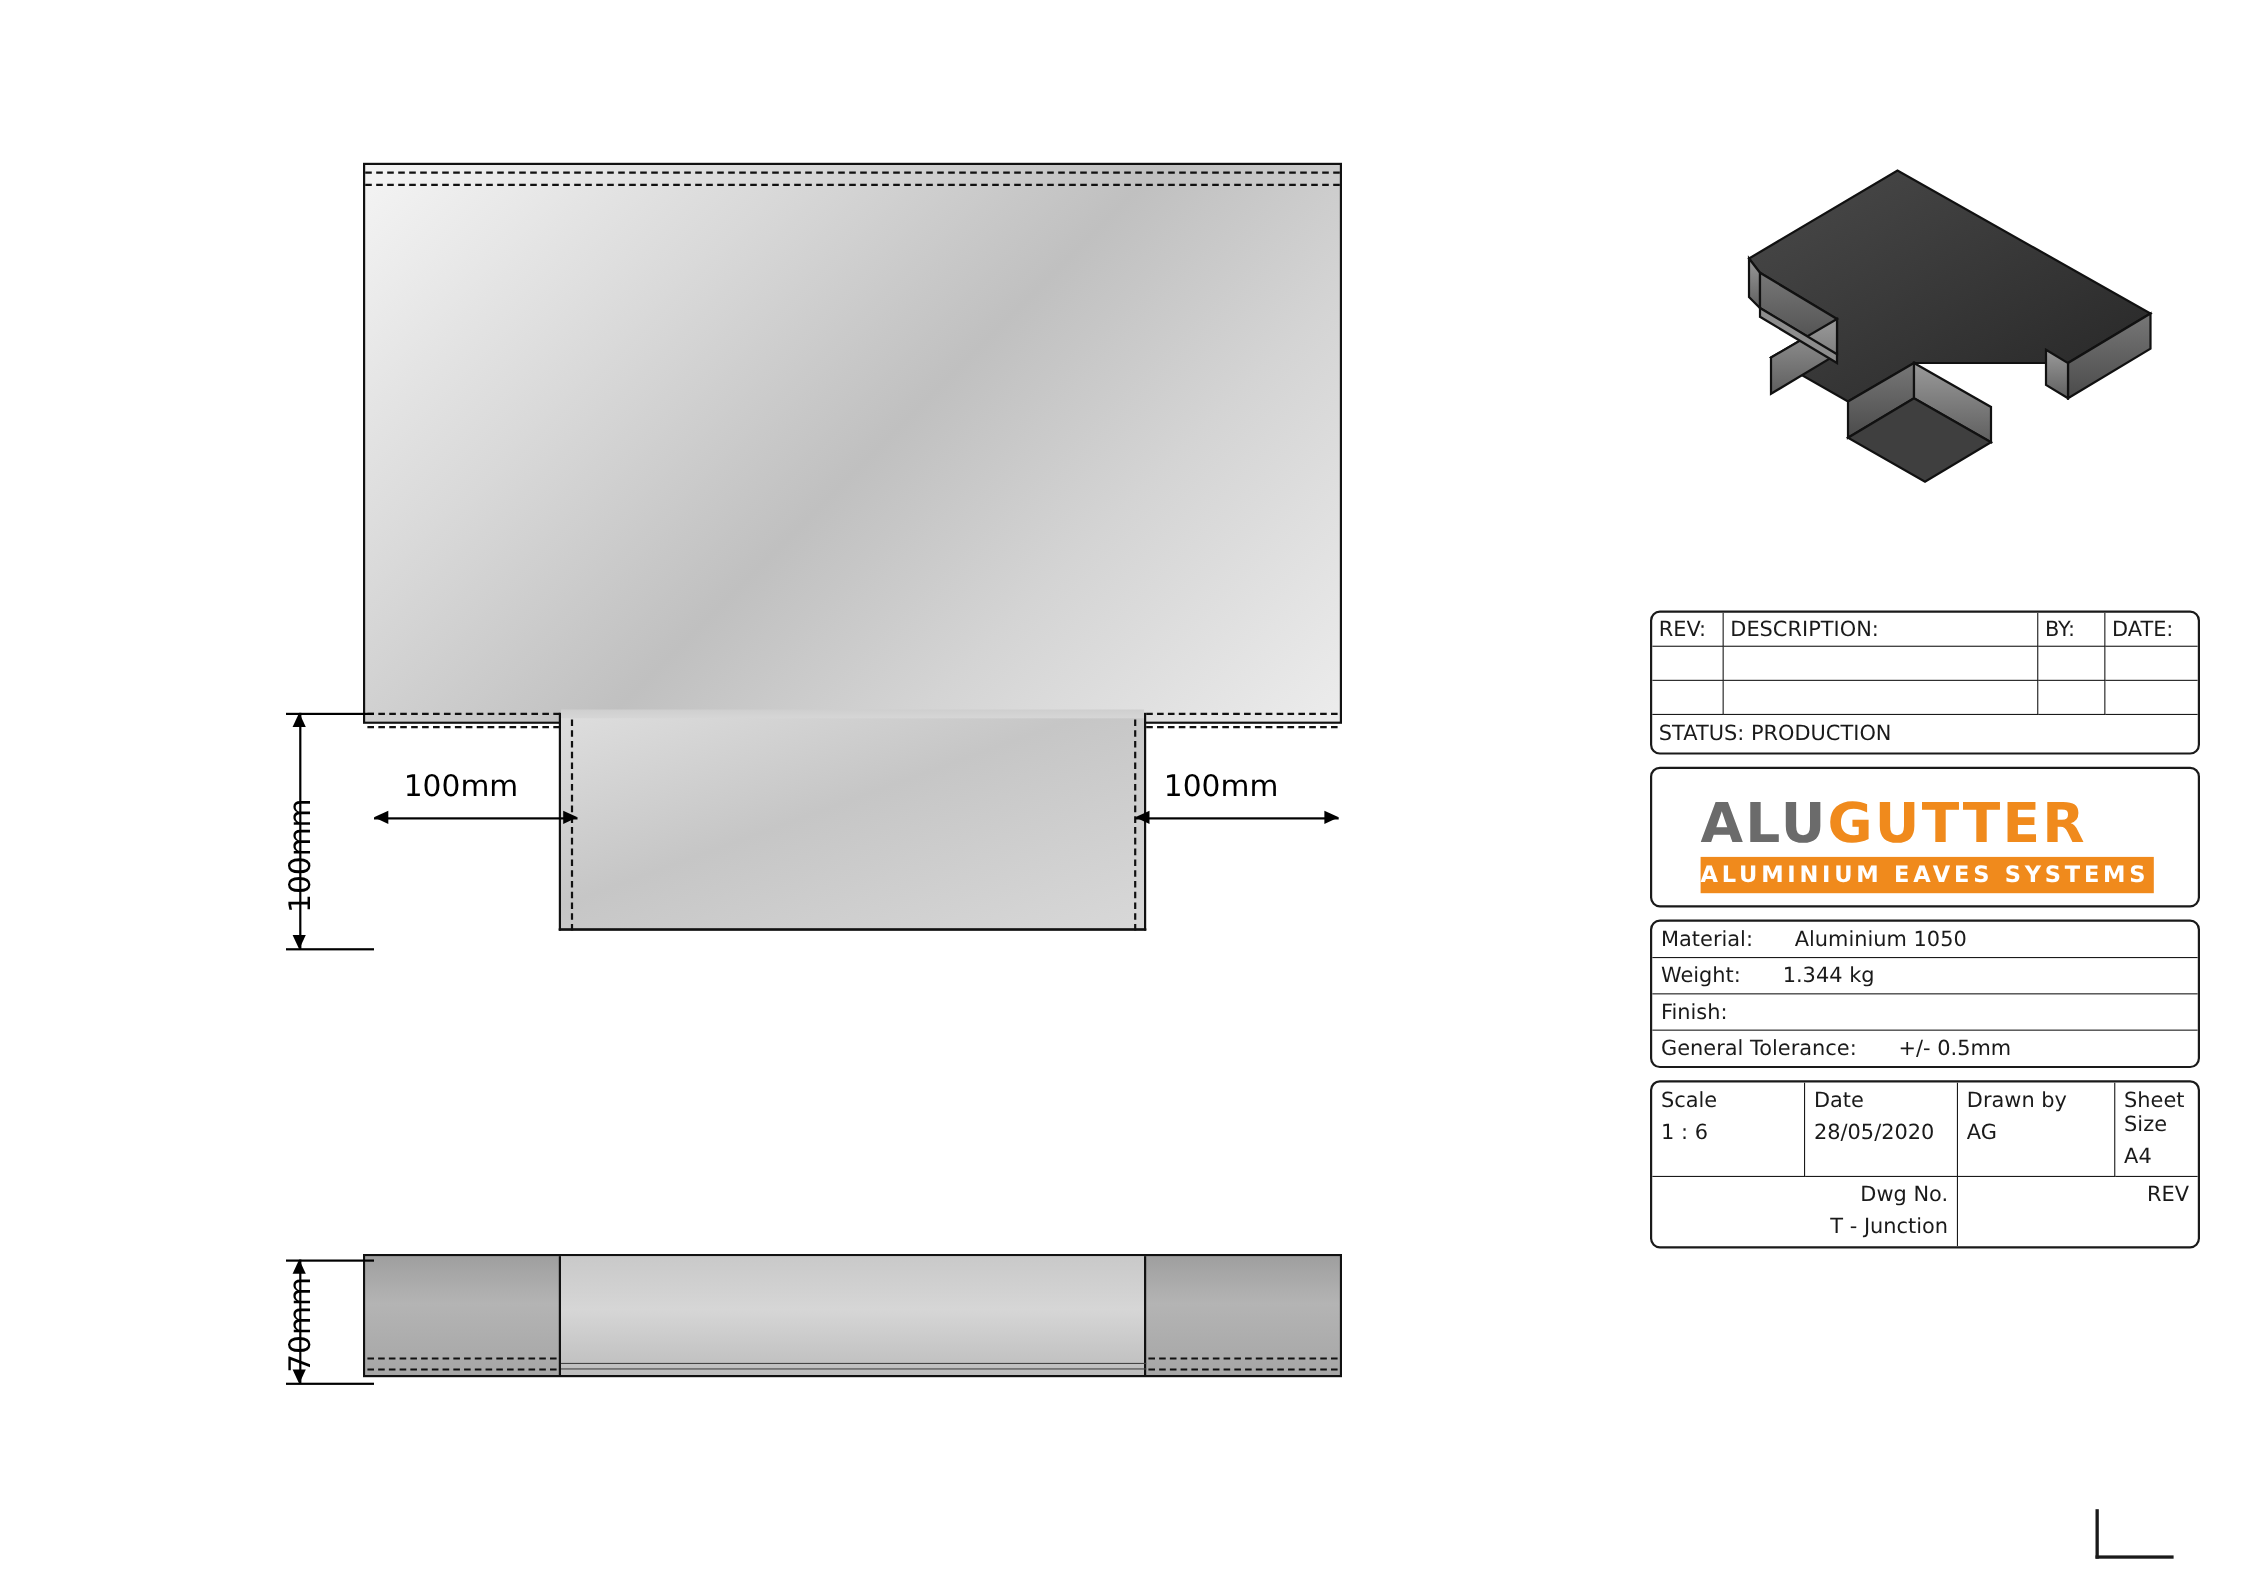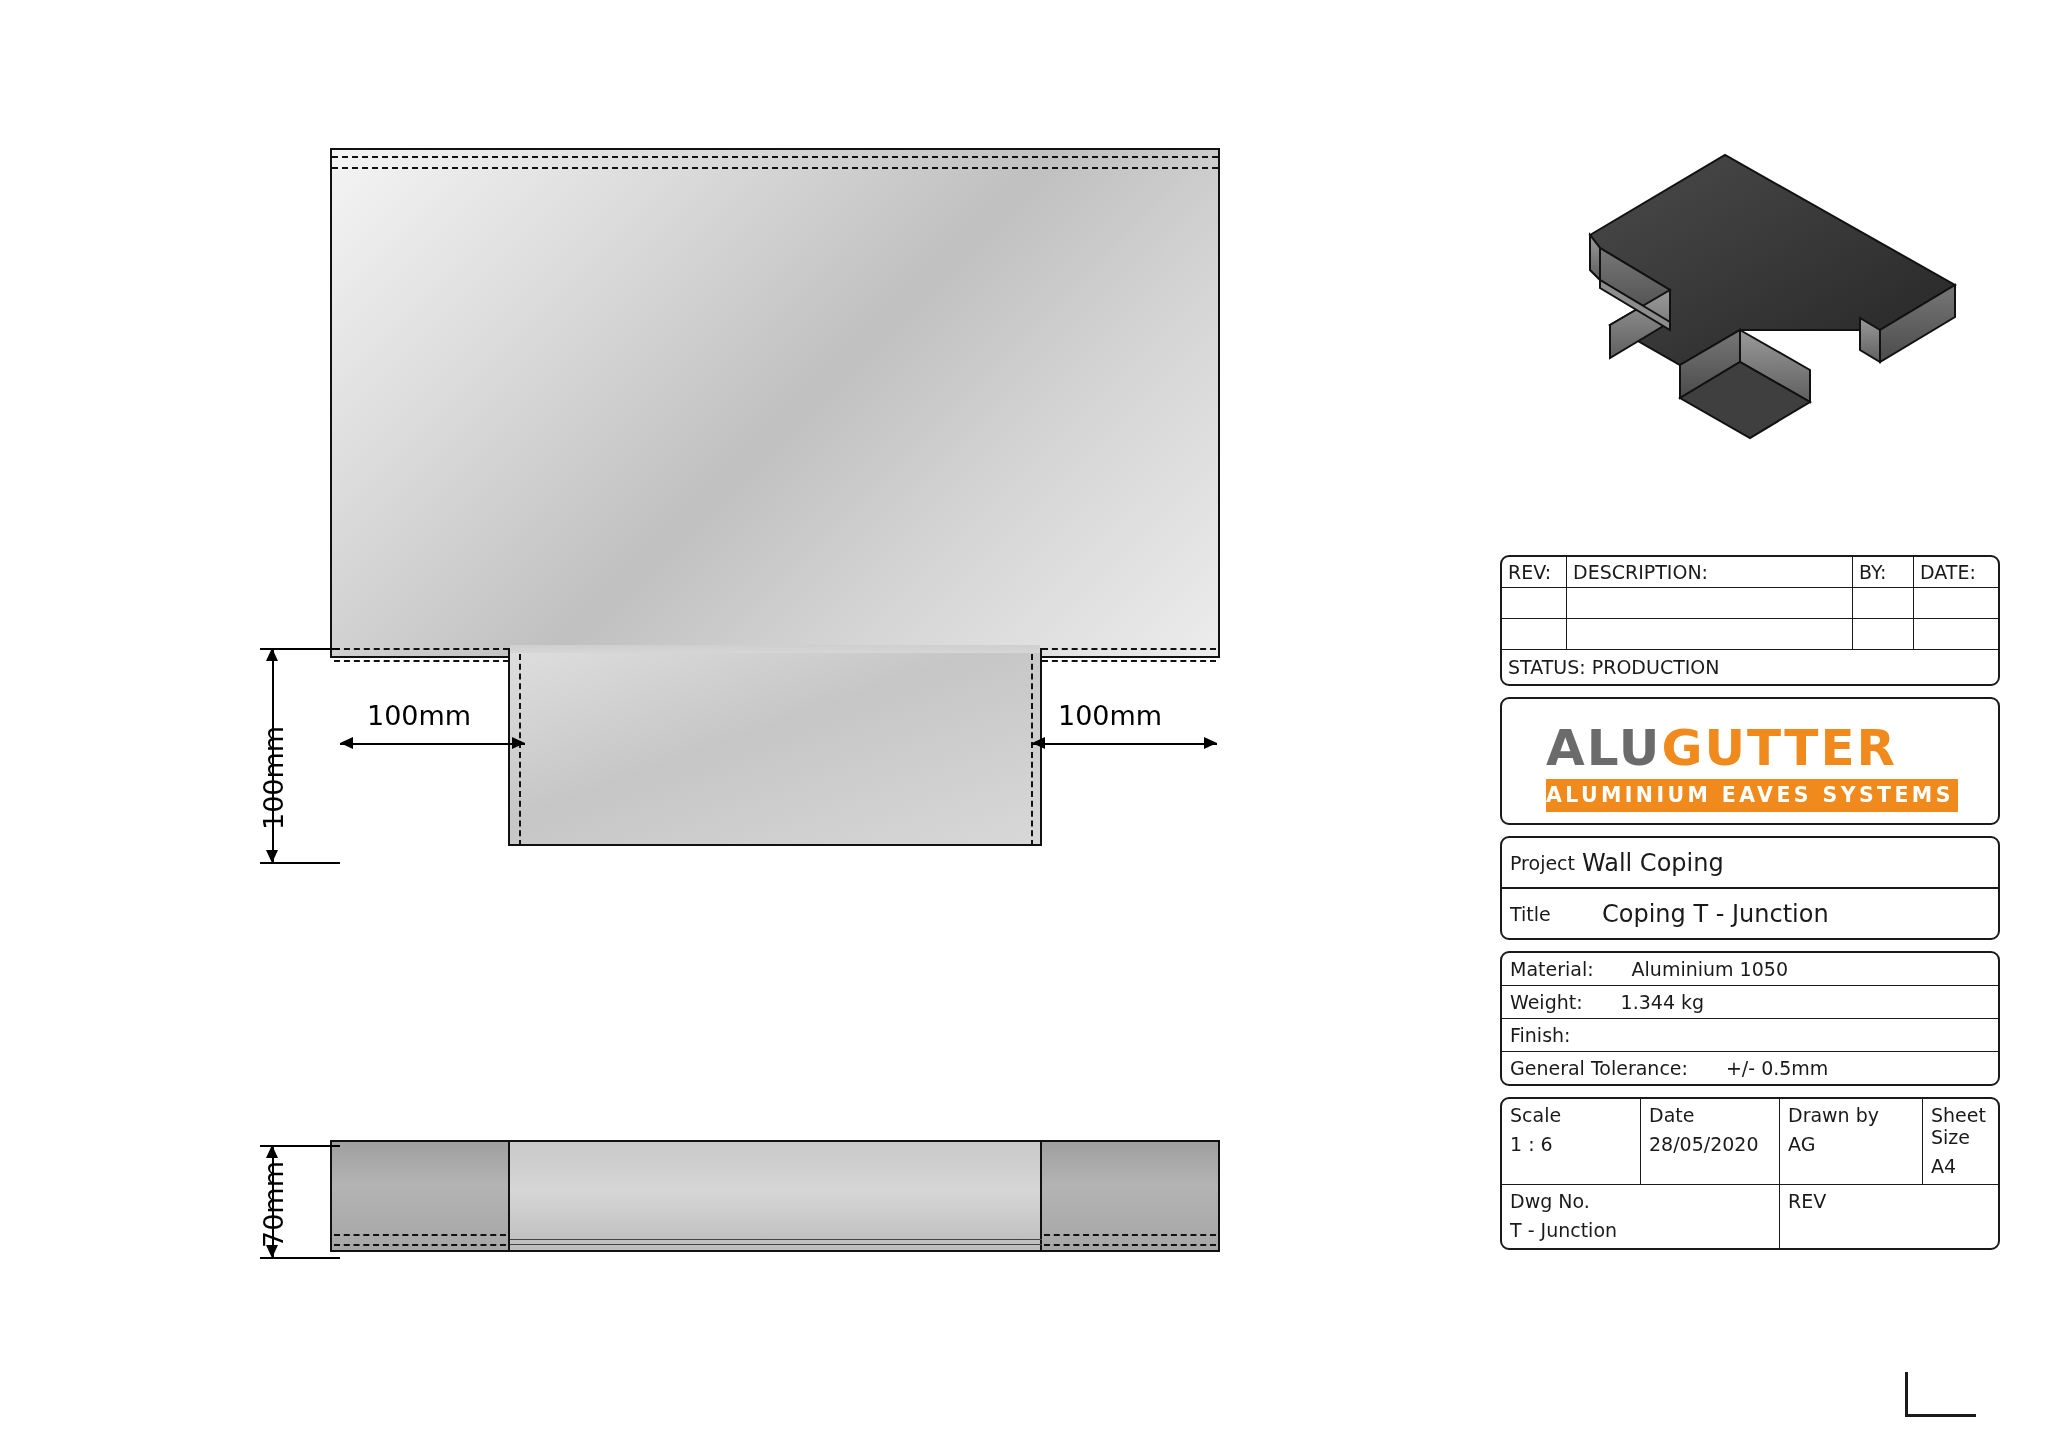--- a/index.html
+++ b/index.html
@@ -234,21 +234,21 @@
   
   #bottom-panel { padding: 0; }
   .bg-table { border-collapse: collapse; width: 100%; }
   .bg-table td {
     border: 1px solid #1a1a1a;
     vertical-align: top;
     padding: 5px 8px 7px 8px;
     font-size: 19px;
   }
   .bg-table tr:first-child td { border-top: none; }
-  .bg-table tr:last-child td { border-bottom: none; }
+  .bg-table tr:last-child td { border-bottom: none; text-align: right; }
   .bg-table td:first-child { border-left: none; }
   .bg-table td:last-child { border-right: none; }
   .bg-cell-line2 { margin-top: 7px; display: block; }
   .cell-scale { width: 122px; }
   .cell-date  { width: 122px; }
   .cell-drawn { width: 126px; }
 
   
   #corner-mark {
     position: absolute;
@@ -389,30 +389,20 @@
       </table>
   </div>
 
   <div class="tb-panel" id="logo-panel">
     <div id="logo-wrap">
       <div id="logo-top"><span id="logo-alu">ALU</span><span id="logo-gutter">GUTTER</span></div>
       <div id="logo-bar">ALUMINIUM EAVES SYSTEMS</div>
     </div>
   </div>
 
-  <div class="tb-panel">
-    <div class="pt-row">
-      <div class="pt-label">Project</div>
-      <div class="pt-value">Wall Coping</div>
-    </div>
-    <div class="pt-row">
-      <div class="pt-label">Title</div>
-      <div class="pt-value" style="margin-left:20px;">Coping T - Junction</div>
-    </div>
-  </div>
 
   <div class="tb-panel">
     <div class="mat-row">
       <div class="mat-label">Material:</div>
       <div class="mat-value">Aluminium 1050</div>
     </div>
     <div class="mat-row">
       <div class="mat-label">Weight:</div>
       <div class="mat-value">1.344 kg</div>
     </div>

